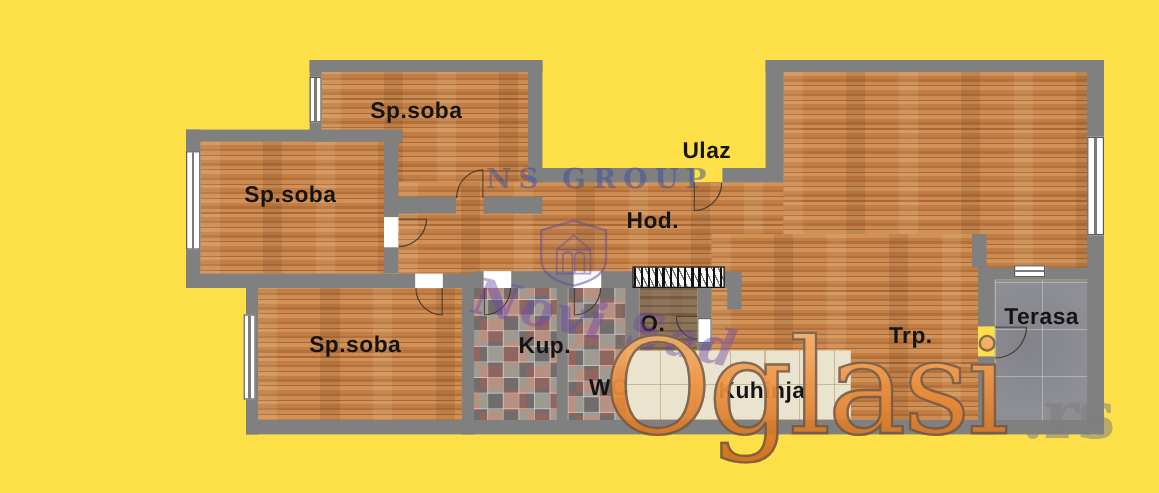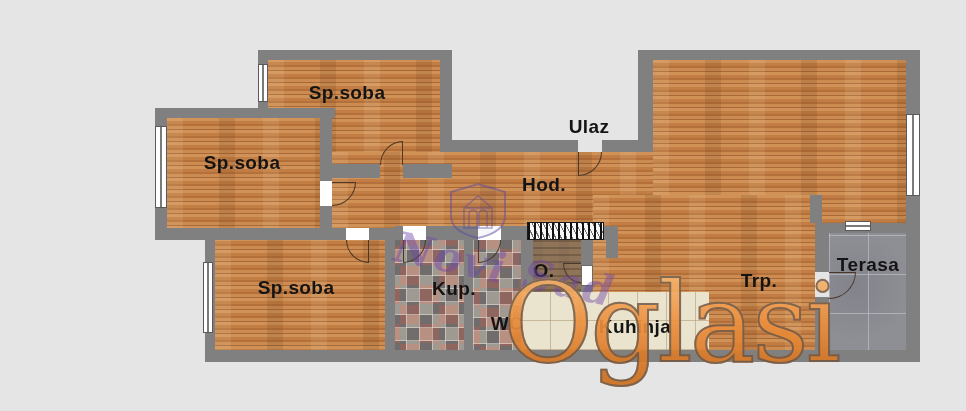--- a/index.html
+++ b/index.html
@@ -1,16 +1,16 @@
 <!DOCTYPE html>
 <html><head>
 <meta charset="utf-8">
 <style>
   html,body{margin:0;padding:0;background:#fff;}
-  .plan{position:relative;width:966px;height:411px;background:#e5e5e5;overflow:hidden;
+  .plan{position:relative;width:966px;height:411px;background:#fde047;overflow:hidden;
         font-family:"Liberation Sans",sans-serif;}
   .floor{position:absolute;}
   .wood{
     background-color:#c4824a;
     background-image:
       repeating-linear-gradient(90deg, rgba(255,235,200,.10) 0 16px, rgba(0,0,0,0) 16px 52px, rgba(80,40,10,.12) 52px 68px, rgba(0,0,0,0) 68px 96px),
       repeating-linear-gradient(180deg, #d09257 0 3px, #c17d43 3px 6px, #b4703a 6px 8px, #cb8b51 8px 11px, #a96838 11px 12px);
   }
   .wood-dark{
     background-color:#8f7458;
@@ -151,25 +151,27 @@
   <span class="rlabel" style="left:296px;top:288px">Sp.soba</span>
   <span class="rlabel" style="left:589px;top:127px">Ulaz</span>
   <span class="rlabel" style="left:544px;top:185px">Hod.</span>
   <span class="rlabel" style="left:454px;top:289px">Kup.</span>
   <span class="rlabel" style="left:507px;top:324px">WC</span>
   <span class="rlabel" style="left:544px;top:271px">O.</span>
   <span class="rlabel" style="left:635px;top:327px">Kuhinja</span>
   <span class="rlabel" style="left:759px;top:281px">Trp.</span>
   <span class="rlabel" style="left:868px;top:265px">Terasa</span>
 
+  <span class="wm-line wm-l1">NS GROUP</span>
   <svg class="wm-logo" width="62" height="58" viewBox="0 0 62 58">
     <path d="M31 2 L58 10 L58 34 Q58 50 31 56 Q4 50 4 34 L4 10 Z" fill="rgba(120,100,170,.10)" stroke="#5a4aa0" stroke-width="2"></path>
     <rect x="17" y="26" width="28" height="20" fill="none" stroke="#5a4aa0" stroke-width="1.5"></rect>
     <path d="M22 46 V32 a4 4 0 0 1 8 0 V46 M32 46 V32 a4 4 0 0 1 8 0 V46" fill="none" stroke="#5a4aa0" stroke-width="1.5"></path>
     <path d="M17 26 L31 14 L45 26" fill="none" stroke="#5a4aa0" stroke-width="1.5"></path>
   </svg>
   <span class="wm-line wm-script">Novi Sad</span>
 
   <div class="oglasi">
     <span class="oglasi-text">Oglasi</span>
   </div>
+  <span class="oglasi-rs">.rs</span>
 
 </div>
 
 </body></html>

